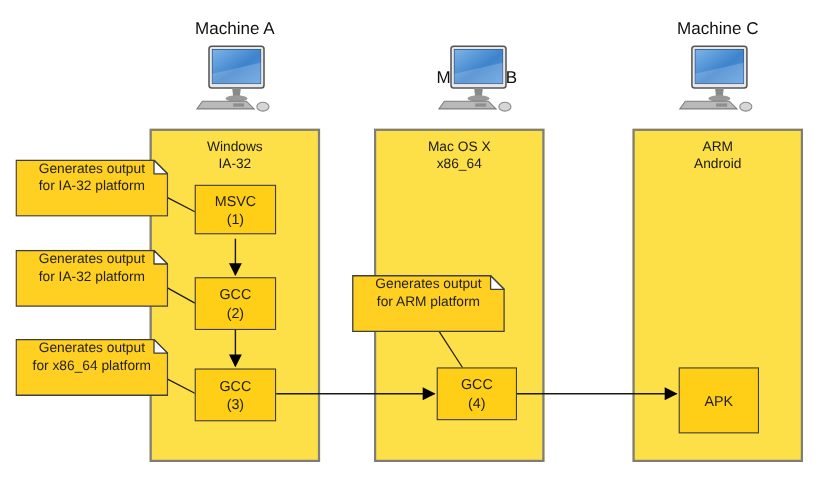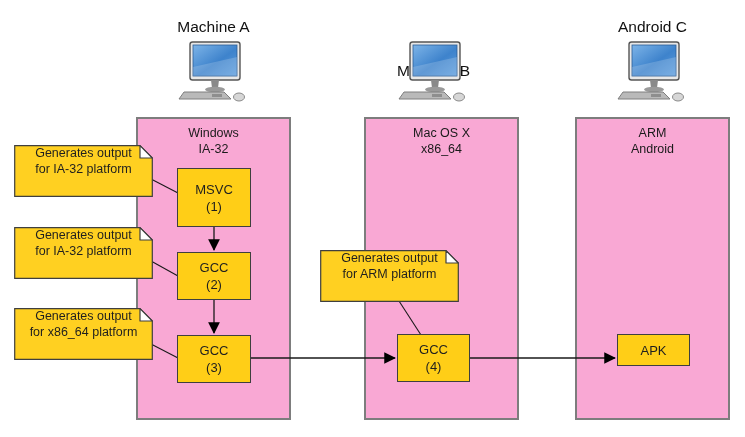--- a/index.html
+++ b/index.html
@@ -14,21 +14,21 @@
   body{
     width:745px;height:437px;background:#ffffff;position:relative;
     font-family:"Liberation Sans","DejaVu Sans",sans-serif;color:var(--text_color);
     overflow:hidden;
   }
   .canvas{position:absolute;left:0;top:0;width:745px;height:437px;}
 
   
   .container-box{
     position:absolute;top:117px;width:155px;height:303px;
-    border:2px solid var(--container_border);background:#f9a8d4;z-index:1;
+    border:2px solid var(--container_border);background:#fde047;z-index:1;
   }
   .os-label{
     position:absolute;top:6px;left:0;right:0;text-align:center;
     font-size:12.5px;line-height:16px;color:#1a1a1a;
   }
 
   
   .machine-title{
     position:absolute;top:18px;width:155px;text-align:center;
     font-size:15.5px;color:#111111;z-index:2;
@@ -52,29 +52,29 @@
   
   .note{position:absolute;width:139px;height:52px;z-index:4;}
   .note svg{position:absolute;left:0;top:0;}
   .note .note-text{
     position:absolute;left:0;top:0;right:0;bottom:0;
     display:flex;flex-direction:column;align-items:center;
     font-size:12.5px;line-height:16px;text-align:center;
   }
 
   
-  #boxA{left:136px;} #boxB{left:364px;} #boxC{left:575px;}
+  #boxA{left:136px;} #boxB{left:340px;} #boxC{left:575px;}
   #titleA{left:136px;} #titleB{left:356px;margin-top:44px;} #titleC{left:575px;}
   #iconA{left:174px;} #iconB{left:394px;} #iconC{left:613px;}
 
-  #node-msvc1{left:177px;top:168px;width:74px;height:59px;}
+  #node-msvc1{left:177px;top:168px;width:74px;height:45px;}
   #node-gcc2 {left:177px;top:252px;width:74px;height:48px;}
   #node-gcc3 {left:177px;top:335px;width:74px;height:48px;}
   #node-gcc4 {left:397px;top:334px;width:73px;height:48px;}
-  #node-apk  {left:617px;top:334px;width:73px;height:32px;}
+  #node-apk  {left:617px;top:334px;width:73px;height:60px;}
 
   #note-1{left:14px;top:145px;}
   #note-2{left:14px;top:227px;}
   #note-3{left:14px;top:308px;}
   #note-4{left:320px;top:250px;}
 </style>
 </head>
 <body>
 
 <div class="canvas">
@@ -93,21 +93,21 @@
   </div>
   <div class="container-box" id="boxC">
     <div class="os-label">
       <div>ARM</div>
       <div>Android</div>
     </div>
   </div>
 
   <div class="machine-title" id="titleA">Machine A</div>
   <div class="machine-title" id="titleB">Machine B</div>
-  <div class="machine-title" id="titleC">Android C</div>
+  <div class="machine-title" id="titleC">Machine C</div>
 
   <svg class="pc-icon" id="iconA" viewBox="0 0 80 64">
     <defs>
       <linearGradient id="scrA" x1="0" y1="0" x2="1" y2="1">
         <stop offset="0" stop-color="#7db4e8"></stop>
           <stop offset="0.55" stop-color="#3e83cc"></stop>
           <stop offset="1" stop-color="#5d9ddd"></stop>
       </linearGradient>
     </defs>
     <rect x="16" y="2" width="50" height="38" rx="2.5" fill="#e8e8e8" stroke="#555" stroke-width="1.4"></rect>

